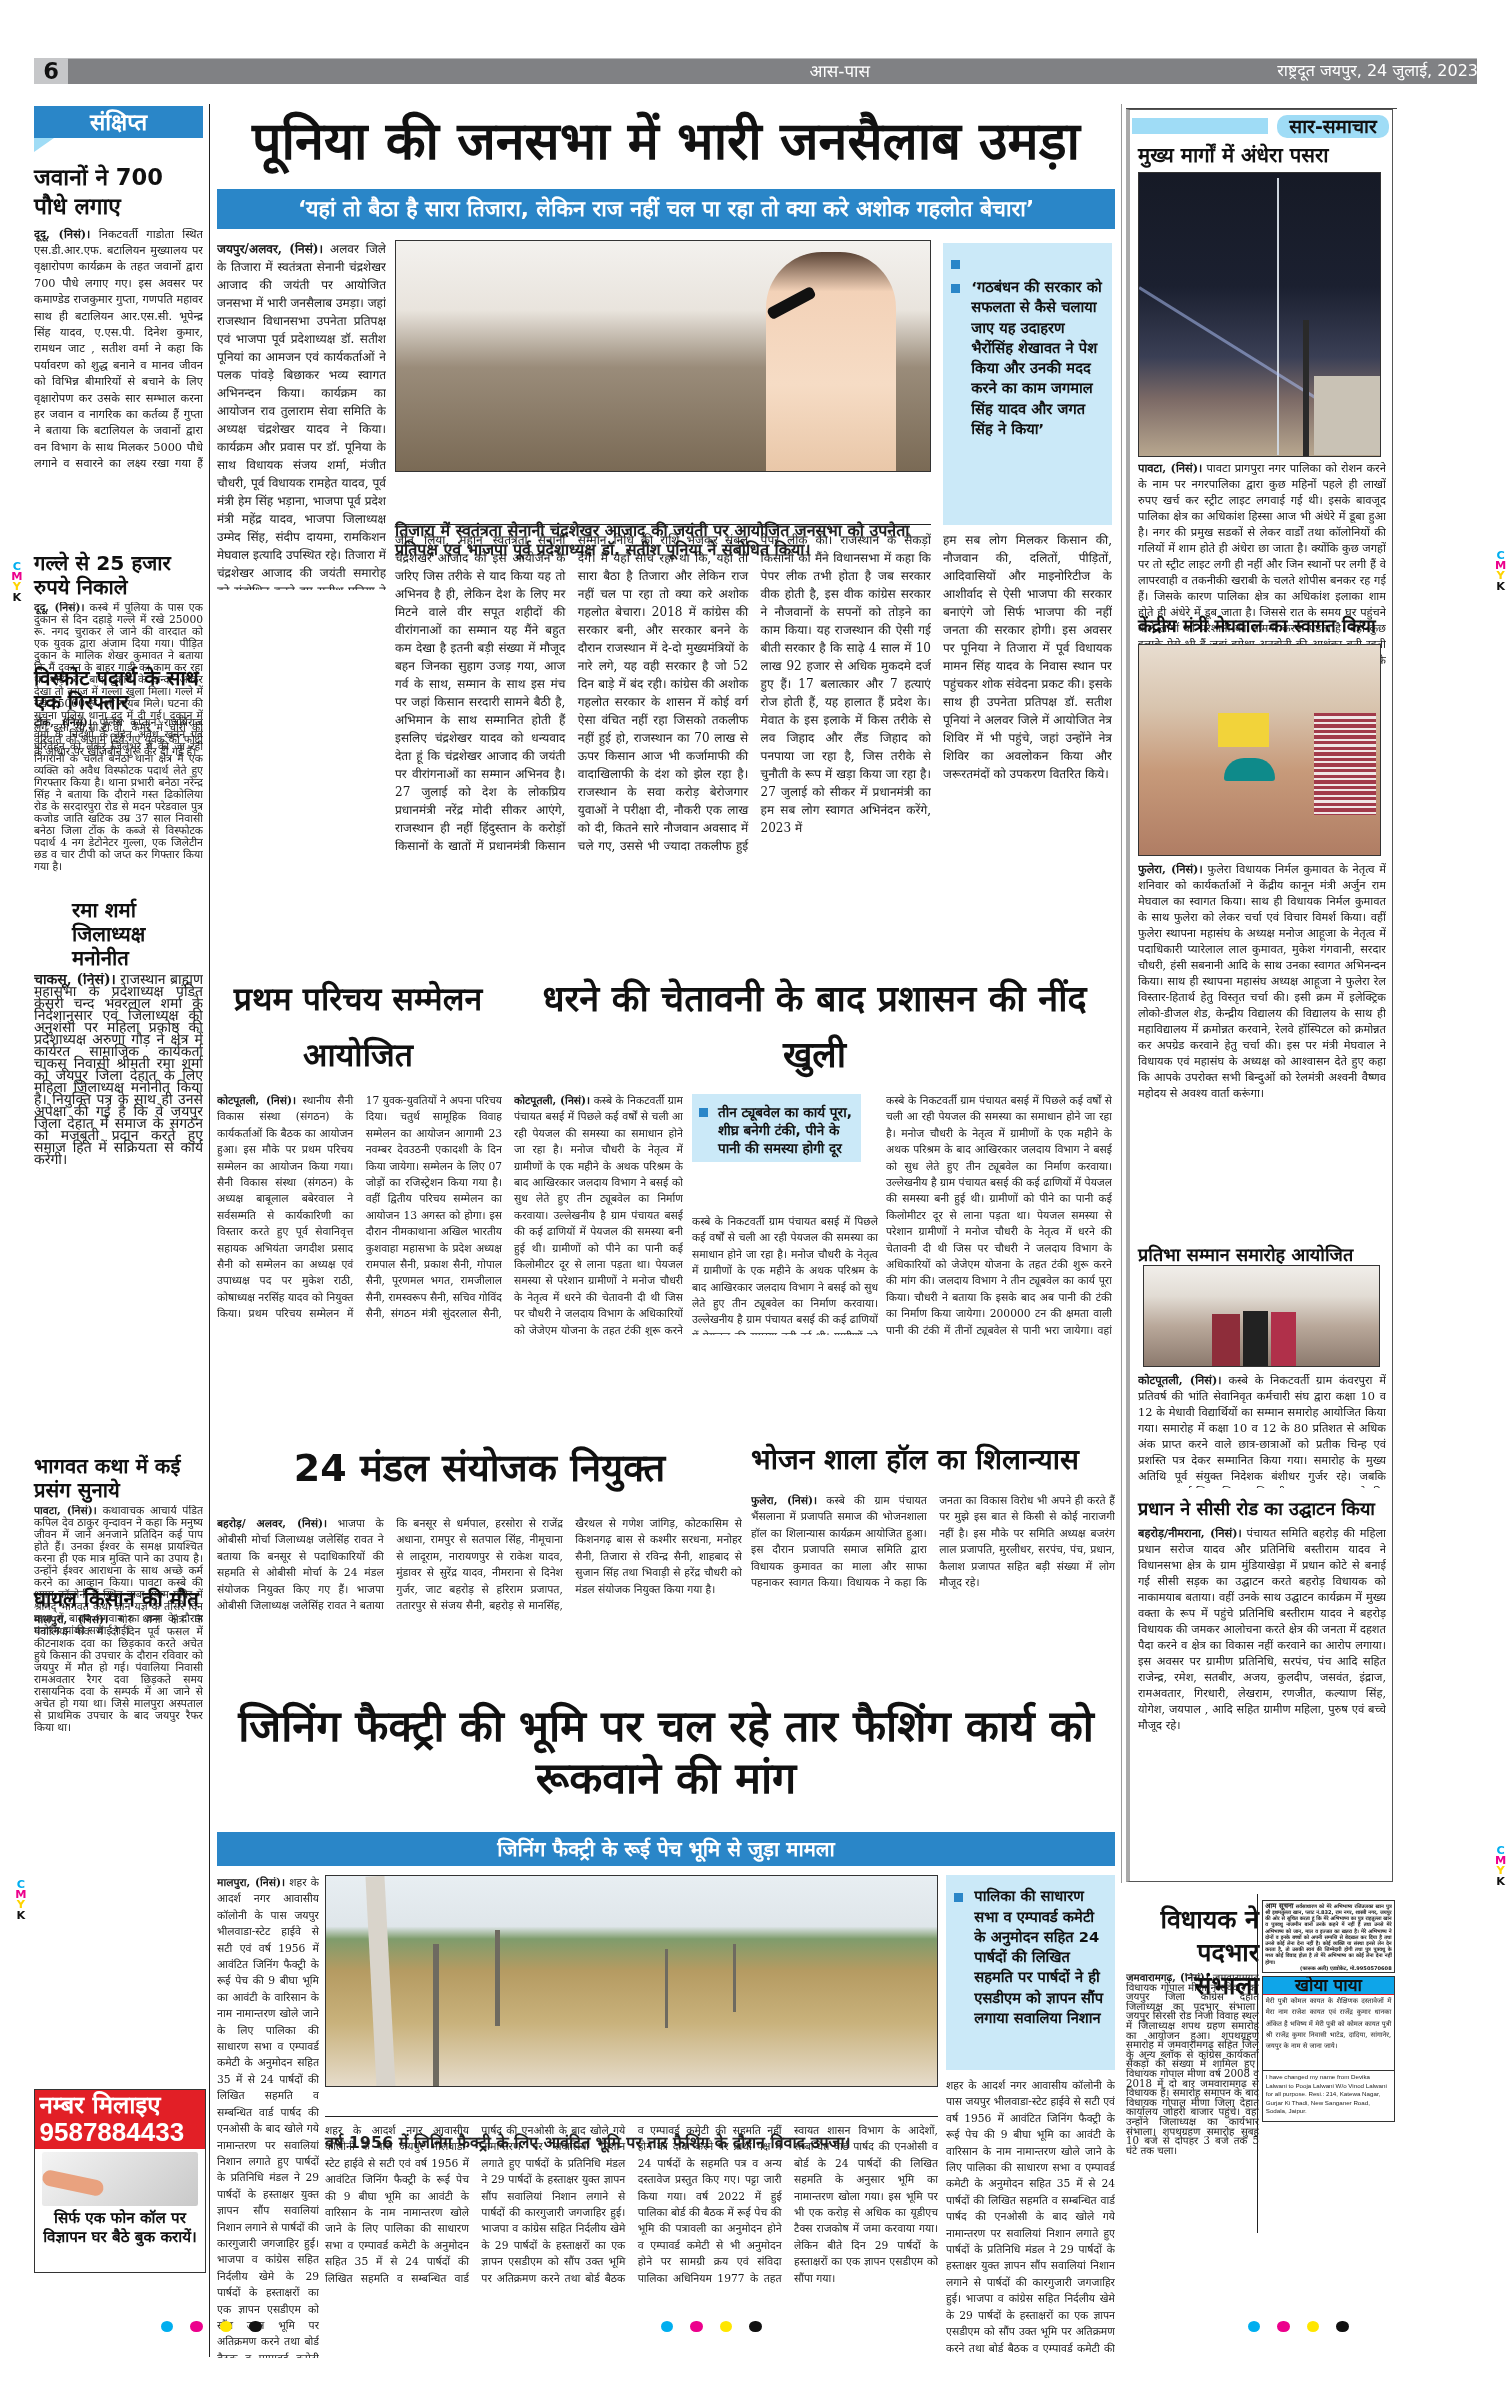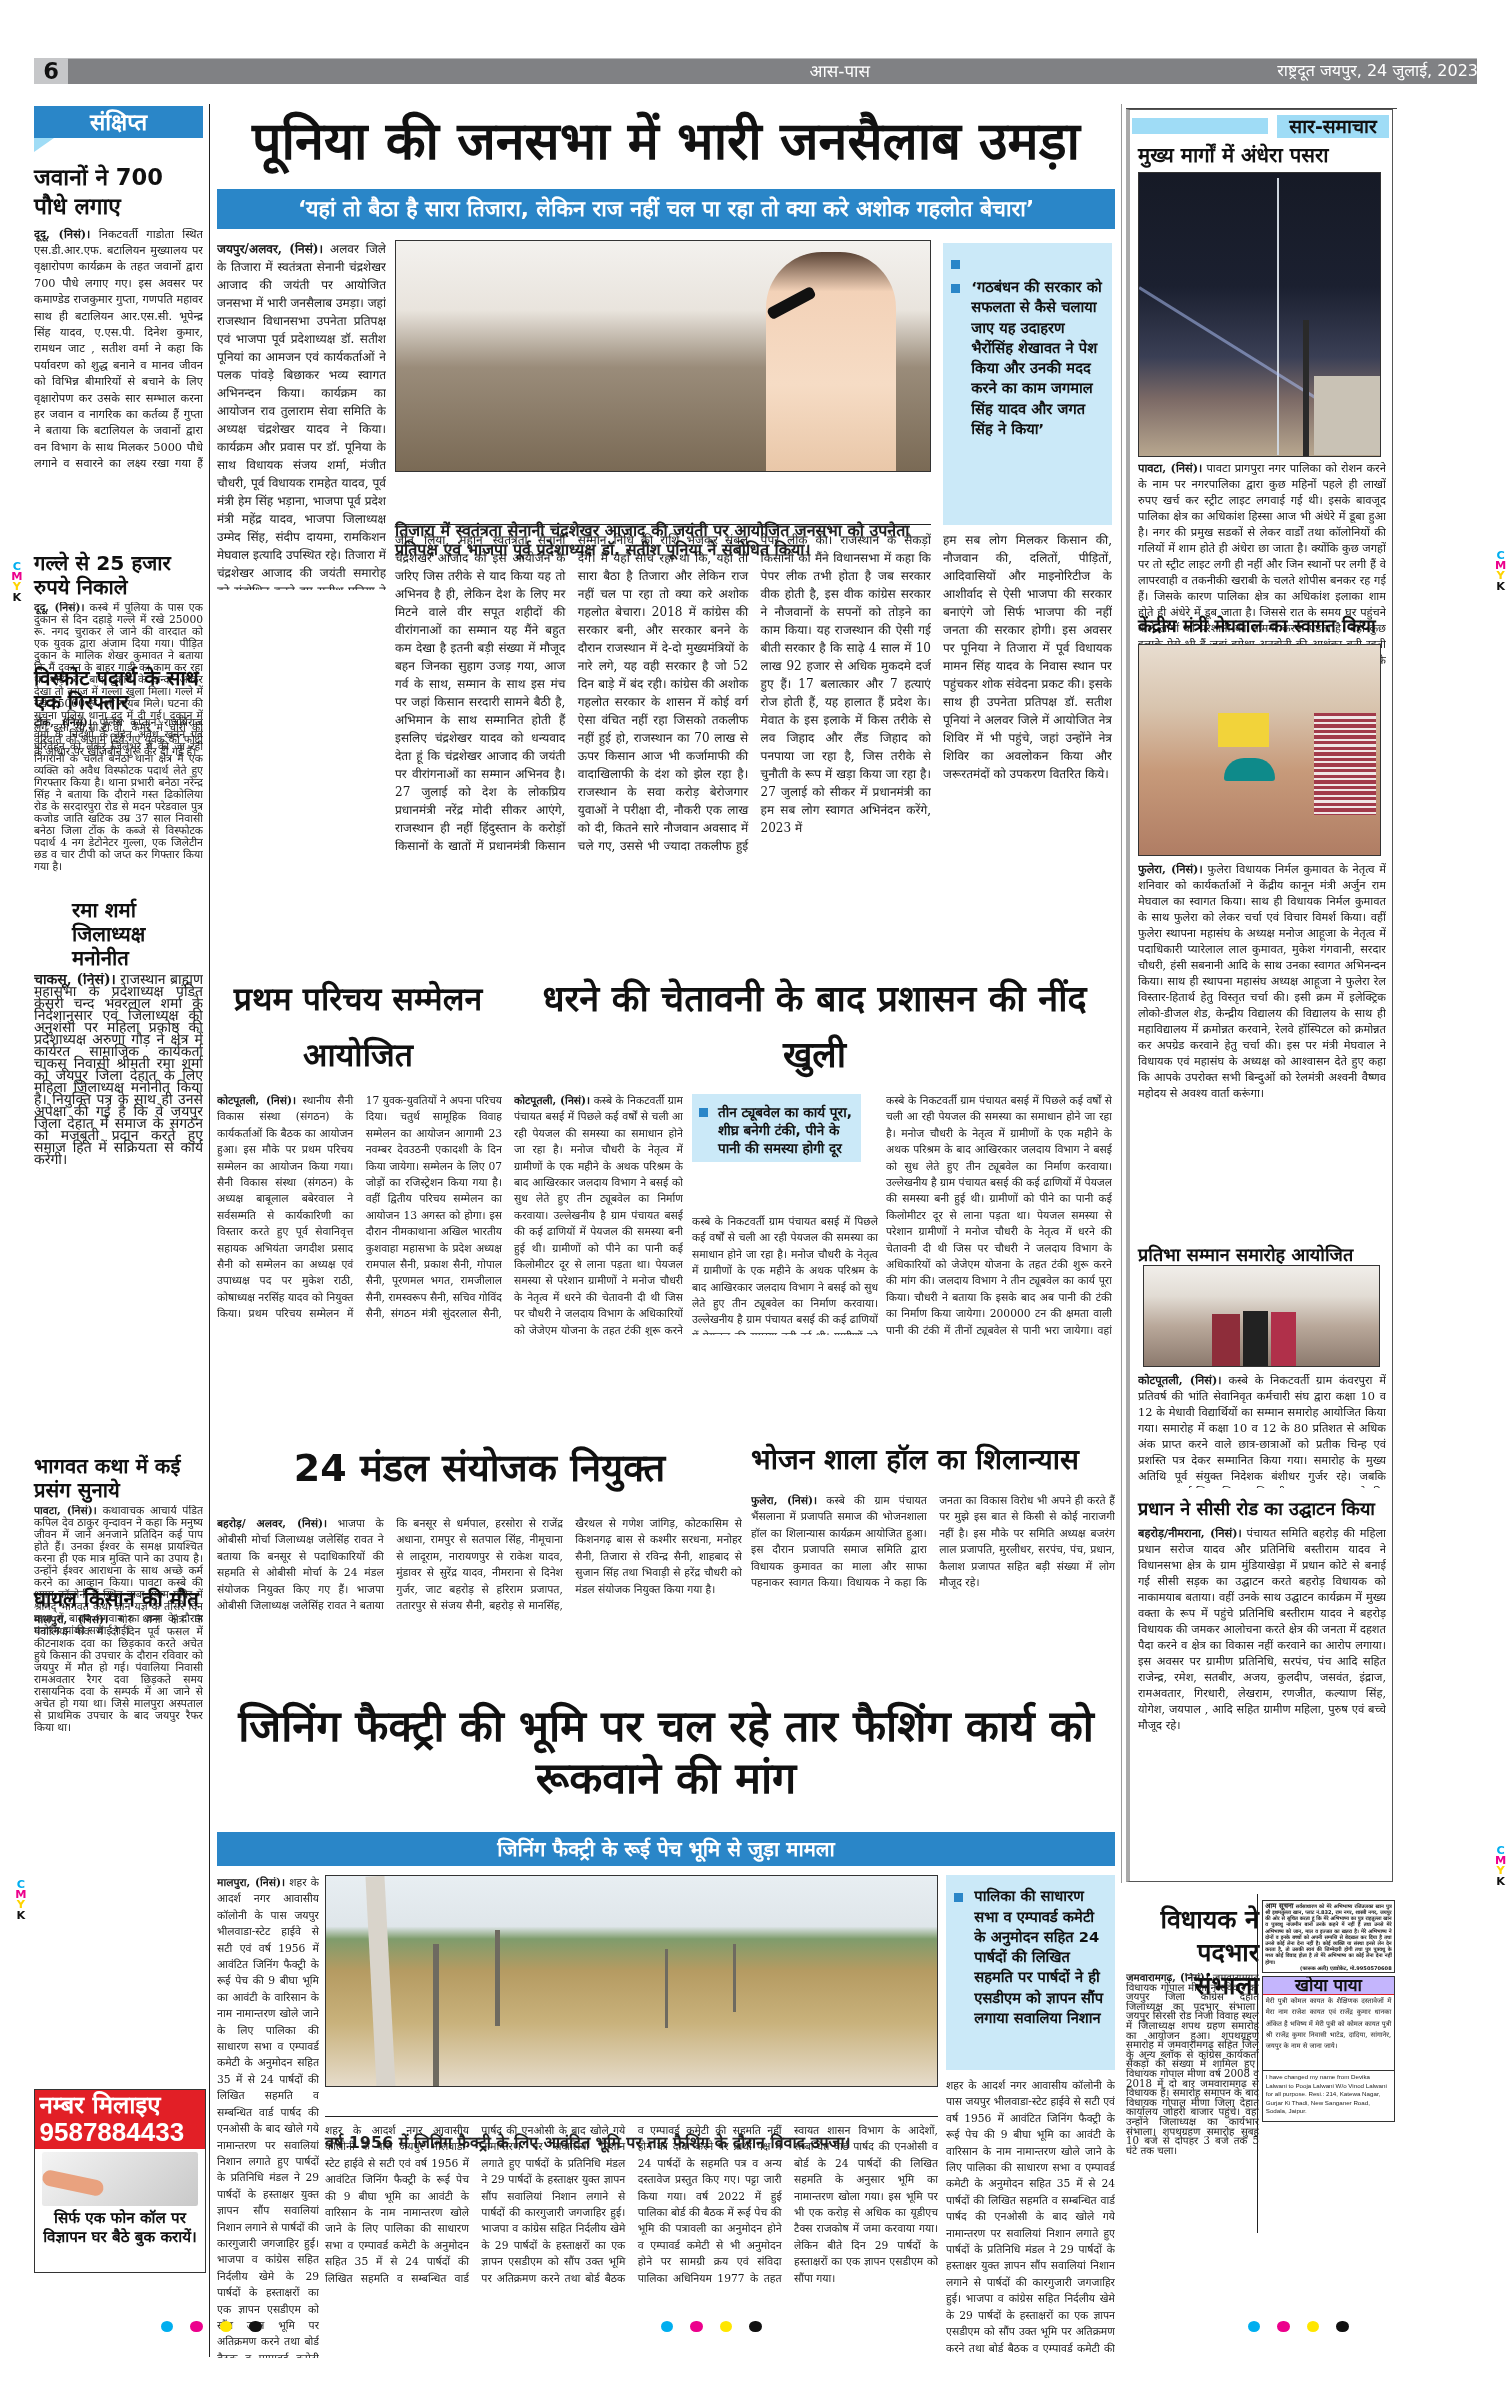--- a/index.html
+++ b/index.html
@@ -182,21 +182,21 @@
   <div class="sidebar-item" style="font-size:14.7px;line-height:20.3px;">
     <i class="bullet-sq" style="margin-right:11.3px;"></i>
       <span class="t">पालिका की साधारण सभा व एम्पावर्ड कमेटी के अनुमोदन सहित 24 पार्षदों की लिखित सहमति पर पार्षदों ने ही एसडीएम को ज्ञापन सौंप लगाया सवालिया निशान</span>
   </div>
 </div>
 <div class="abs body-text" style="left:946px;top:2078px;width:169px;height:279px;font-size:10.7px;line-height:16.4px;">शहर के आदर्श नगर आवासीय कॉलोनी के पास जयपुर भीलवाडा-स्टेट हाईवे से सटी एवं वर्ष 1956 में आवंटित जिनिंग फैक्ट्री के रूई पेच की 9 बीघा भूमि का आवंटी के वारिसान के नाम नामान्तरण खोले जाने के लिए पालिका की साधारण सभा व एम्पावर्ड कमेटी के अनुमोदन सहित 35 में से 24 पार्षदों की लिखित सहमति व सम्बन्धित वार्ड पार्षद की एनओसी के बाद खोले गये नामान्तरण पर सवालियां निशान लगाते हुए पार्षदों के प्रतिनिधि मंडल ने 29 पार्षदों के हस्ताक्षर युक्त ज्ञापन सौंप सवालियां निशान लगाने से पार्षदों की कारगुजारी जगजाहिर हुई। भाजपा व कांग्रेस सहित निर्दलीय खेमे के 29 पार्षदों के हस्ताक्षरों का एक ज्ञापन एसडीएम को सौंप उक्त भूमि पर अतिक्रमण करने तथा बोर्ड बैठक व एम्पावर्ड कमेटी की सहमति नहीं होने का दावा करने पर प्रार्थी पक्ष में 24 पार्षदों के सहमति पत्र व अन्य दस्तावेज प्रस्तुत किए गए। पट्टा जारी किया गया। वर्ष 2022 में हुई पालिका बोर्ड की बैठक में रूई पेच की भूमि की पत्रावली का अनुमोदन होने व एम्पावर्ड कमेटी से भी अनुमोदन होने पर सामग्री क्रय एवं संविदा पालिका अधिनियम 1977 के तहत स्वायत शासन विभाग के आदेशों, सम्बन्धित वार्ड पार्षद की एनओसी व बोर्ड के 24 पार्षदों की लिखित सहमति के अनुसार भूमि का नामान्तरण खोला गया। इस भूमि पर भी एक करोड़ से अधिक का यूडीएच टैक्स राजकोष में जमा करवाया गया। लेकिन बीते दिन 29 पार्षदों के हस्ताक्षरों का एक ज्ञापन एसडीएम को सौंपा गया।</div>
 
 <div class="abs" style="left:1126px;top:108px;width:271px;height:2;border-top:1.1px solid #444;"></div>
 <div class="abs" style="left:1126px;top:109px;width:267px;height:1773px;border:1.1px solid #555;border-left:4.5px solid #aaa;"></div>
 <div class="abs" style="left:1132px;top:118px;width:136px;height:16px;background:#9fdcf6;"></div>
-<div class="abs hd" style="left:1277px;top:115px;width:112px;height:22.6px;background:#9fdcf6;font-size:19px;line-height:22.6px;text-align:center;">सार-समाचार</div>
+<div class="abs hd" style="left:1277px;top:115px;width:112px;height:22.6px;background:#9fdcf6;font-size:19px;line-height:22.6px;text-align:center;border-radius:10px;">सार-समाचार</div>
 
 <div class="abs hd" style="left:1138px;top:141px;width:248px;font-size:20.3px;line-height:28px;">मुख्य मार्गों में अंधेरा पसरा</div>
 <div class="abs photo" style="left:1138px;top:172px;width:243px;height:285px;background:linear-gradient(180deg,#161a26 0%,#1b2030 40%,#3a3f55 65%,#7c6a66 80%,#b8a78f 100%);">
   <div style="position:absolute;left:138px;top:4.5px;width:2.3px;height:277px;background:#cfd6de;"></div>
   <div style="position:absolute;left:0;top:113px;width:271px;height:3.4px;background:rgba(180,200,255,0.5);transform:rotate(32deg);transform-origin:left;"></div>
   <div style="position:absolute;left:164px;top:147px;width:5.6px;height:136px;background:#2a2a2a;"></div>
   <div style="position:absolute;left:175px;top:203px;width:68px;height:79px;background:#c9c2b5;"></div>
 </div>
 <div class="abs body-text" style="left:1138px;top:460px;width:248px;height:209px;font-size:11.3px;line-height:16px;">
   <span class="dl">पावटा, (निसं)।</span> <span>पावटा प्रागपुरा नगर पालिका को रोशन करने के नाम पर नगरपालिका द्वारा कुछ महिनों पहले ही लाखों रुपए खर्च कर स्ट्रीट लाइट लगवाई गई थी। इसके बावजूद पालिका क्षेत्र का अधिकांश हिस्सा आज भी अंधेरे में डूबा हुआ है। नगर की प्रमुख सडकों से लेकर वार्डों तथा कॉलोनियों की गलियों में शाम होते ही अंधेरा छा जाता है। क्योंकि कुछ जगहों पर तो स्ट्रीट लाइट लगी ही नहीं और जिन स्थानों पर लगी हैं वे लापरवाही व तकनीकी खराबी के चलते शोपीस बनकर रह गई हैं। जिसके कारण पालिका क्षेत्र का अधिकांश इलाका शाम होते ही अंधेरे में डूब जाता है। जिससे रात के समय घर पहुंचने वाले लोगों को परेशानी का सामना करना पडता है। वहीं कुछ इलाके ऐसे भी हैं जहां हमेशा अनहोनी की आशंका बनी रहती है। कुल मिलाकर स्ट्रीट लाइट पर एक बडा बजट खर्च करने के बाद भी जनता को इसका लाभ नहीं मिल पा रहा है।</span>
@@ -234,21 +234,21 @@
 <div class="abs vrule" style="left:1257px;top:1894px;height:339px;width:0.6px;"></div>
 
 <div class="abs" style="left:1262px;top:1900px;width:133px;height:73px;border:1.1px solid #333;padding:1.7px 2.3px;overflow:hidden;">
   <div class="body-text" style="font-size:5.1px;line-height:6.2px;font-family:'DejaVu Sans',sans-serif;font-weight:bold;">
     <span style="font-size:6.8px;">आम सूचना</span> <span>सर्वसाधारण को मेरे अभिभाष्य रजिउजका खान पुत्र श्री इशमतुल्ला खान, प्लाट नं.832, राम नगर, शास्त्री नगर, जयपुर की ओर से सूचित करता हूं कि मेरे अभिभाष्य का पुत्र राहतुल्ला खान व पुत्रवधु नाजमीन बानो उनके कहने में नहीं है तथा उनसे मेरे अभिभाष्य को जान, माल व इज्जत का खतरा है। मेरे अभिभाष्य ने दोनों व इनके बच्चों को अपनी सम्पत्ति से बेदखल कर दिया है तथा उनसे कोई लेना देना नहीं है। कोई व्यक्ति या संस्था इनसे लेन देन करता है, तो उसकी स्वयं की जिम्मेदारी होगी तथा पुत्र पुत्रवधु के मध्य कोई विवाद होता है तो मेरे अभिभाष्य का कोई लेना देना नहीं होगा।</span>
   </div>
   <div style="font-size:5.1px;line-height:6.2px;font-weight:bold;text-align:right;">(फारूक अली) एडवोकेट, मो.9950570608</div>
 </div>
 
 <div class="abs" style="left:1262px;top:1976px;width:133px;height:146px;border:1.1px solid #333;overflow:hidden;">
-  <div class="hd" style="background:#c4b5fd;border-bottom:1.7px solid #e21f26;font-size:17px;line-height:17px;text-align:center;">खोया पाया</div>
+  <div class="hd" style="background:#0ea5e9;border-bottom:1.7px solid #e21f26;font-size:17px;line-height:17px;text-align:center;">खोया पाया</div>
   <div class="body-text" style="font-size:6.8px;line-height:11.3px;padding:1.1px 2.8px;border-bottom:0.6px solid #333;height:76px;">मेरी पुत्री कोमल कायत के शैक्षिणक दस्तावेजों में मेरा नाम राजेश कायत एवं राजेंद्र कुमार धानका अंकित है भविष्य में मेरी पुत्री को कोमल कायत पुत्री श्री राजेंद्र कुमार निवासी भाटेड, दादिया, सांगानेर, जयपुर के नाम से जाना जाये।</div>
   <div style="font-family:'Liberation Sans',sans-serif;font-size:6.2px;line-height:8.5px;padding:2.3px 2.8px;color:#222;">I have changed my name from Devika Lalwani to Pooja Lalwani W/o Vinod Lalwani for all purpose. Resi.: 214, Katewa Nagar, Gurjar Ki Thadi, New Sanganer Road, Sodala, Jaipur.</div>
 </div>
 
 <div class="abs cmyk" style="left:11.3px;top:562px;">
     <div class="c">C</div>
     <div class="m">M</div>
     <div class="y">Y</div>
     <div class="k">K</div>
   </div>

